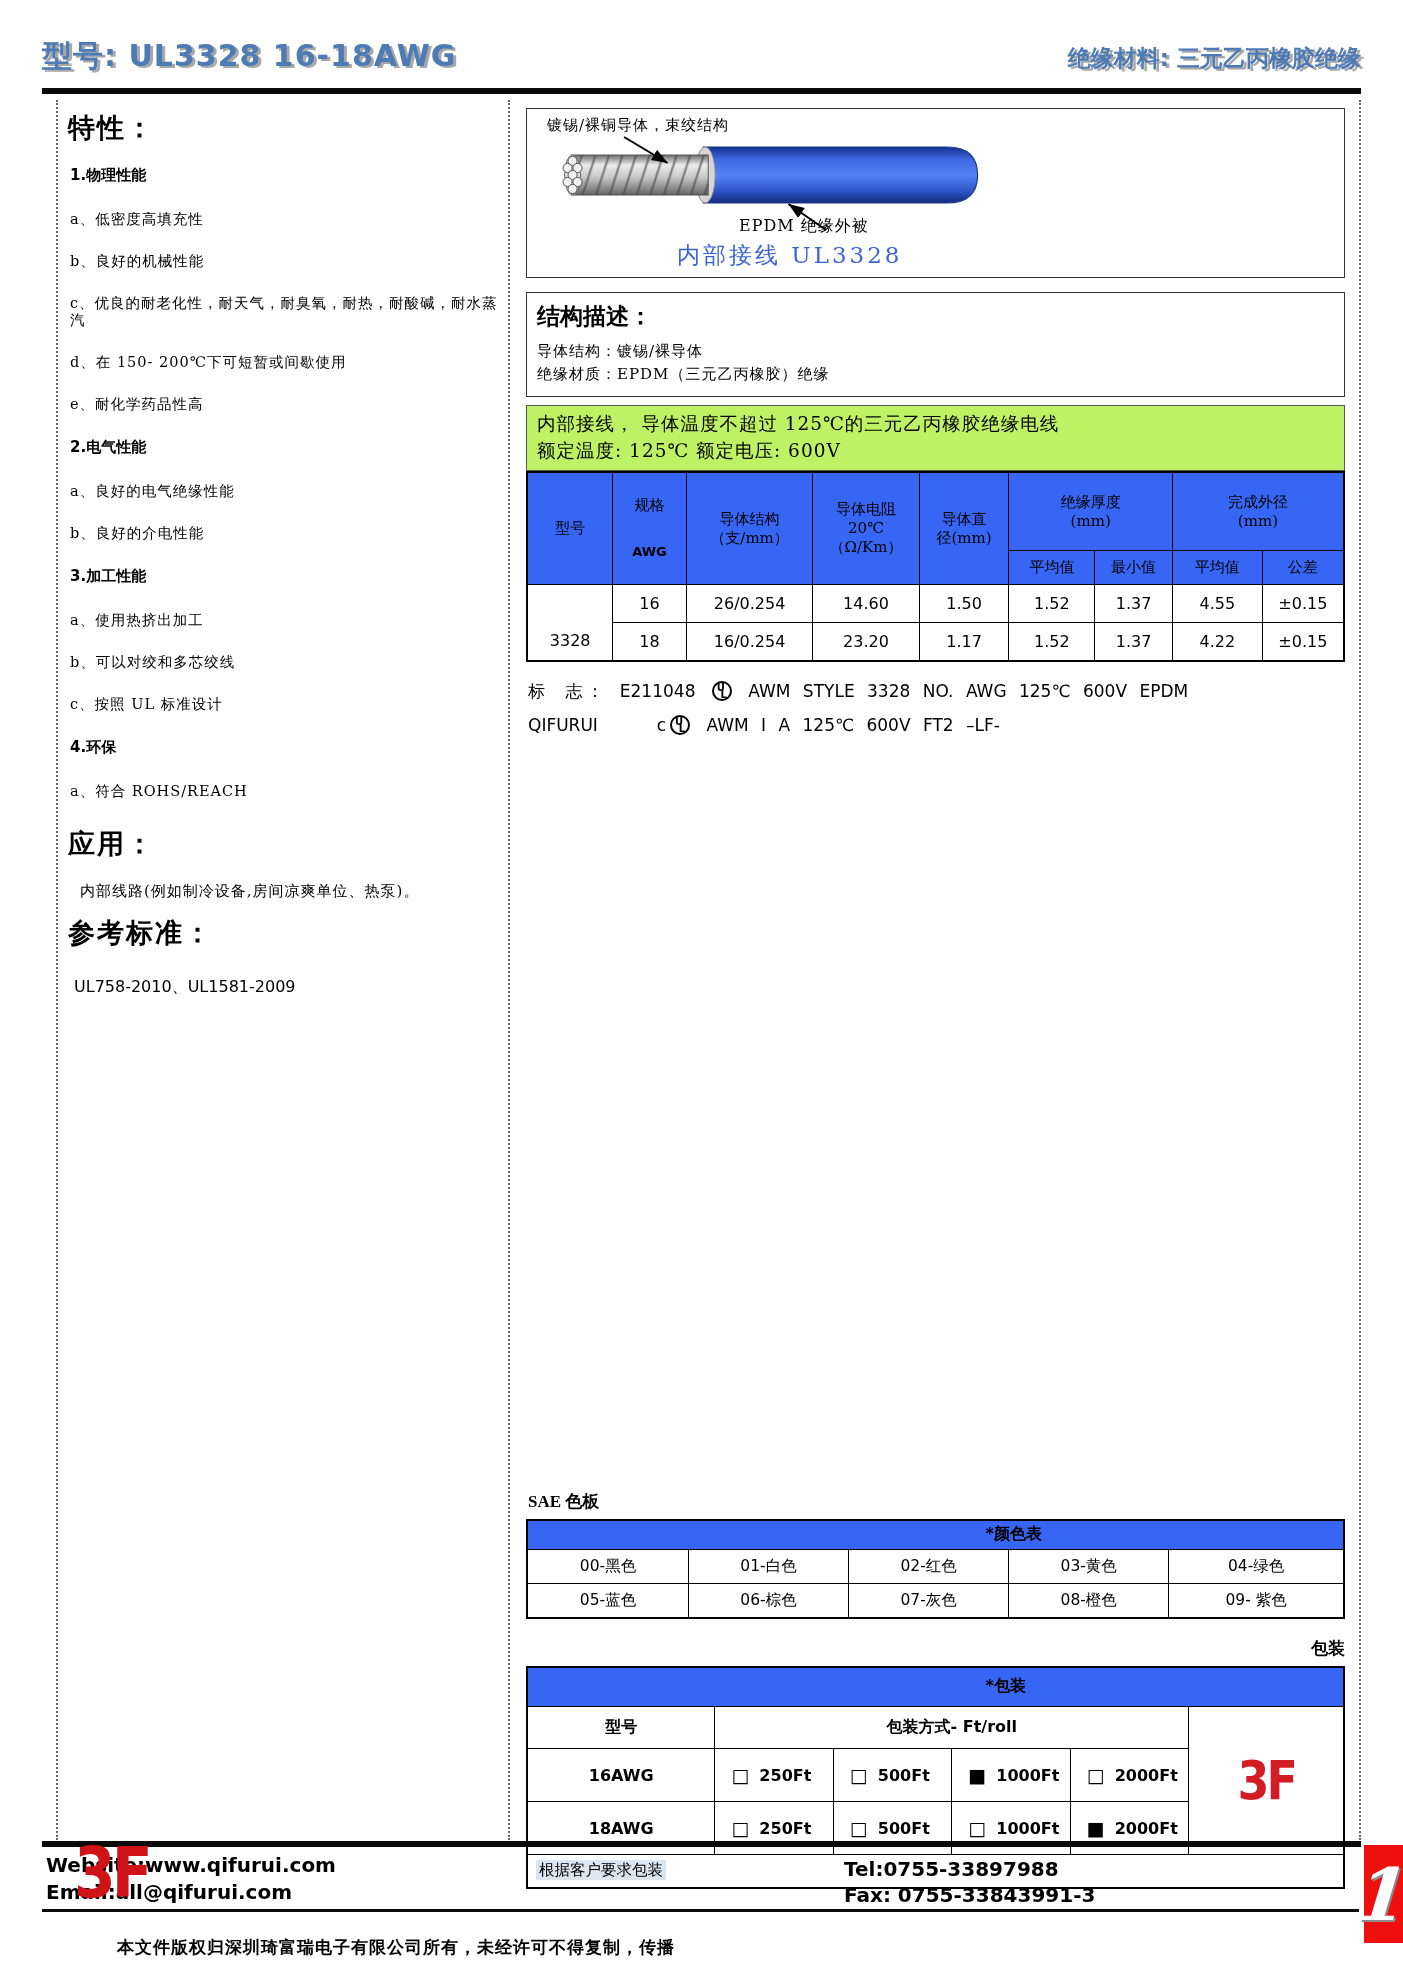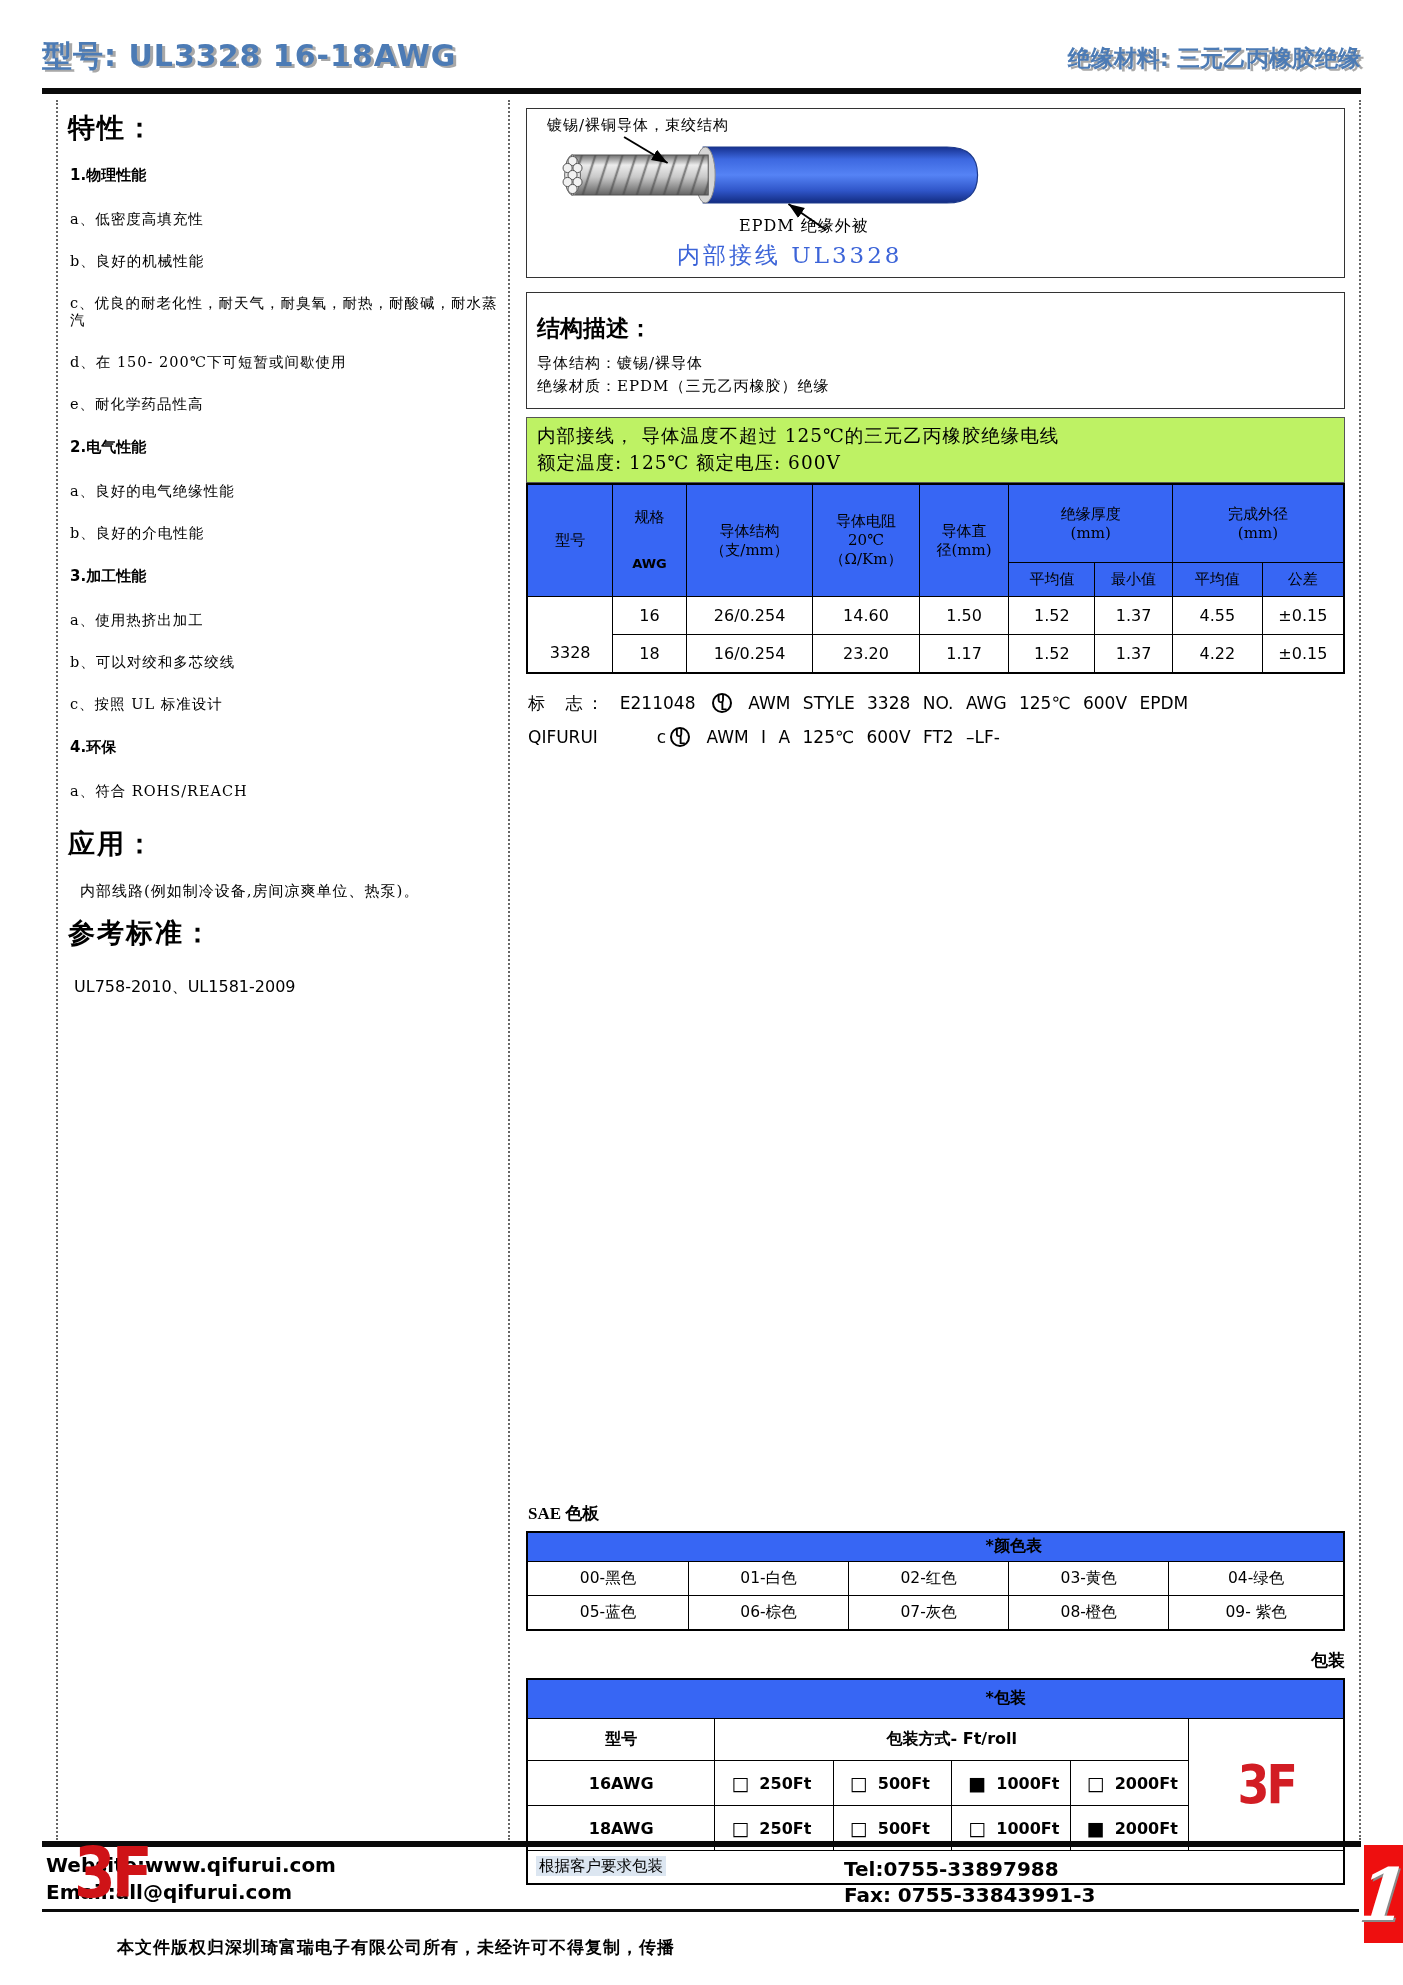--- a/index.html
+++ b/index.html
@@ -35,21 +35,21 @@
   .h-ov   { margin-top:40px; }
 
   
   .diagram-box { position:relative; margin-top:8px; height:170px; border:1px solid #333; background:#fff; }
   .diagram-box svg { position:absolute; inset:0; width:100%; height:100%; }
   .cond-label { position:absolute; left:20px; top:7px; font-size:15px; letter-spacing:1px; }
   .epdm-label { position:absolute; left:212px; top:107px; font-size:16px; letter-spacing:1px; }
   .wire-caption { position:absolute; left:150px; top:131px; font-size:23px; letter-spacing:3px; color:#3c64d8; }
 
   
-  .structure-box { margin-top:14px; border:1px solid #333; padding:20px 10px 10px 10px; }
+  .structure-box { margin-top:14px; border:1px solid #333; padding:8px 10px 10px 10px; }
   .structure-title { font-family:"DejaVu Sans","Liberation Sans",sans-serif; font-weight:700; font-size:23px; margin-bottom:8px; }
   .structure-line { font-size:15px; line-height:23px; letter-spacing:1px; }
 
   
   .rating-band { margin-top:8px; background:#bef264; border:1px solid #555; padding:4px 10px 6px 10px; }
   .rating-line { font-size:18.5px; line-height:27px; letter-spacing:1px; }
 
   
   table { border-collapse:collapse; width:100%; }
   .spec-table { margin-top:0px; border:2px solid #000; }
@@ -77,21 +77,21 @@
   .color-table th { height:30px; }
   .color-table td { height:34px; text-align:center; font-size:15.5px; background:#fff; }
   .color-code { font-family:"DejaVu Sans","Liberation Sans",sans-serif; }
 
   
   .pack-title { margin-top:18px;text-align:right; }
   .pack-table { border:2px solid #000; }
   .pack-table th, .pack-table td { border:1px solid #000; background:#fff; }
   .pack-table th.blue-head { height:40px; background:#3766f4; }
   .pack-table .head-cell { font-family:"DejaVu Sans","Liberation Sans",sans-serif; font-weight:700; font-size:16px; text-align:center; height:42px; }
-  .pack-table td { text-align:center; font-family:"DejaVu Sans","Liberation Sans",sans-serif; font-weight:700; font-size:16px; height:45px; }
+  .pack-table td { text-align:center; font-family:"DejaVu Sans","Liberation Sans",sans-serif; font-weight:700; font-size:16px; height:53px; }
   .pack-table .opt-cell { text-align:left; padding-left:16px; }
   .checkbox-glyph { font-size:19px; margin-right:10px; vertical-align:-1px; font-weight:400; }
   .note-row td { height:33px; text-align:left; font-weight:400; font-family:"DejaVu Serif","Liberation Serif",serif; font-size:15.5px; padding-left:8px; }
   .note-hl { background:#dce6f1; padding:1px 3px; }
   .logo-3f-cell { color:#d21d24; font-family:"DejaVu Sans","Liberation Sans",sans-serif; font-weight:900; font-size:46px; letter-spacing:-3px; transform:scaleY(1.15); }
 
   
   .footer-rule1 { position:absolute; top:1841px; left:42px; right:42px; height:4px; border-top:2px solid #0a0a0a; border-bottom:4px solid #0a0a0a; }
   .footer-rule2 { position:absolute; top:1909px; left:42px; right:44px; border-top:3px solid #0a0a0a; }
   .footer-left { position:absolute; left:46px; top:1852px; font-family:"DejaVu Sans","Liberation Sans",sans-serif; font-weight:700; font-size:20px; line-height:27px; }

